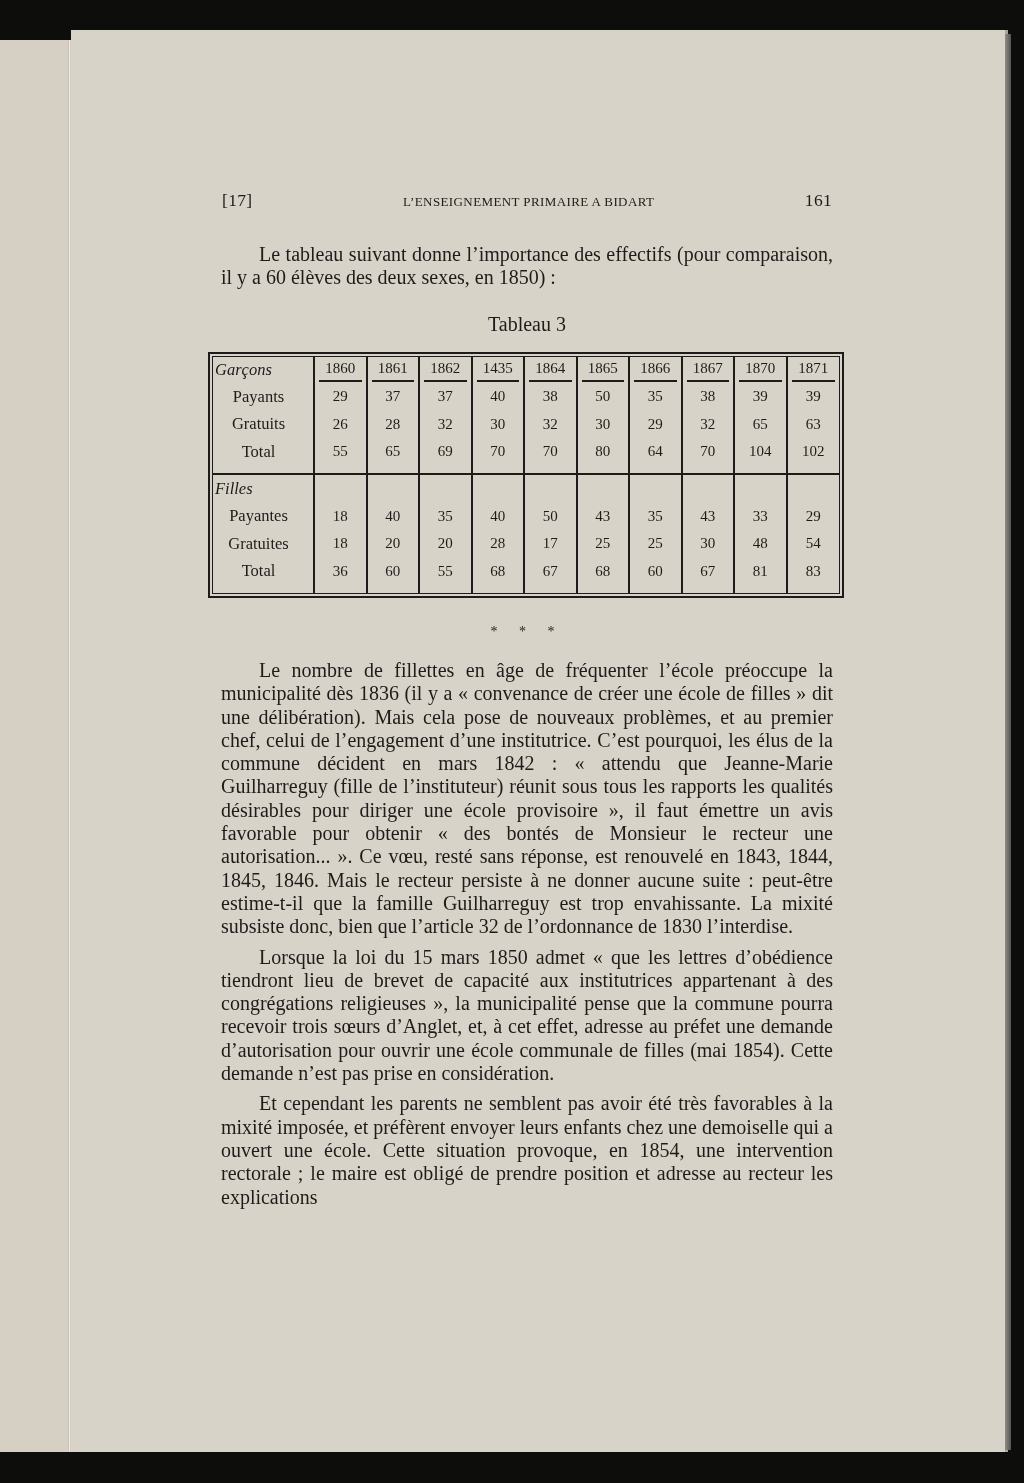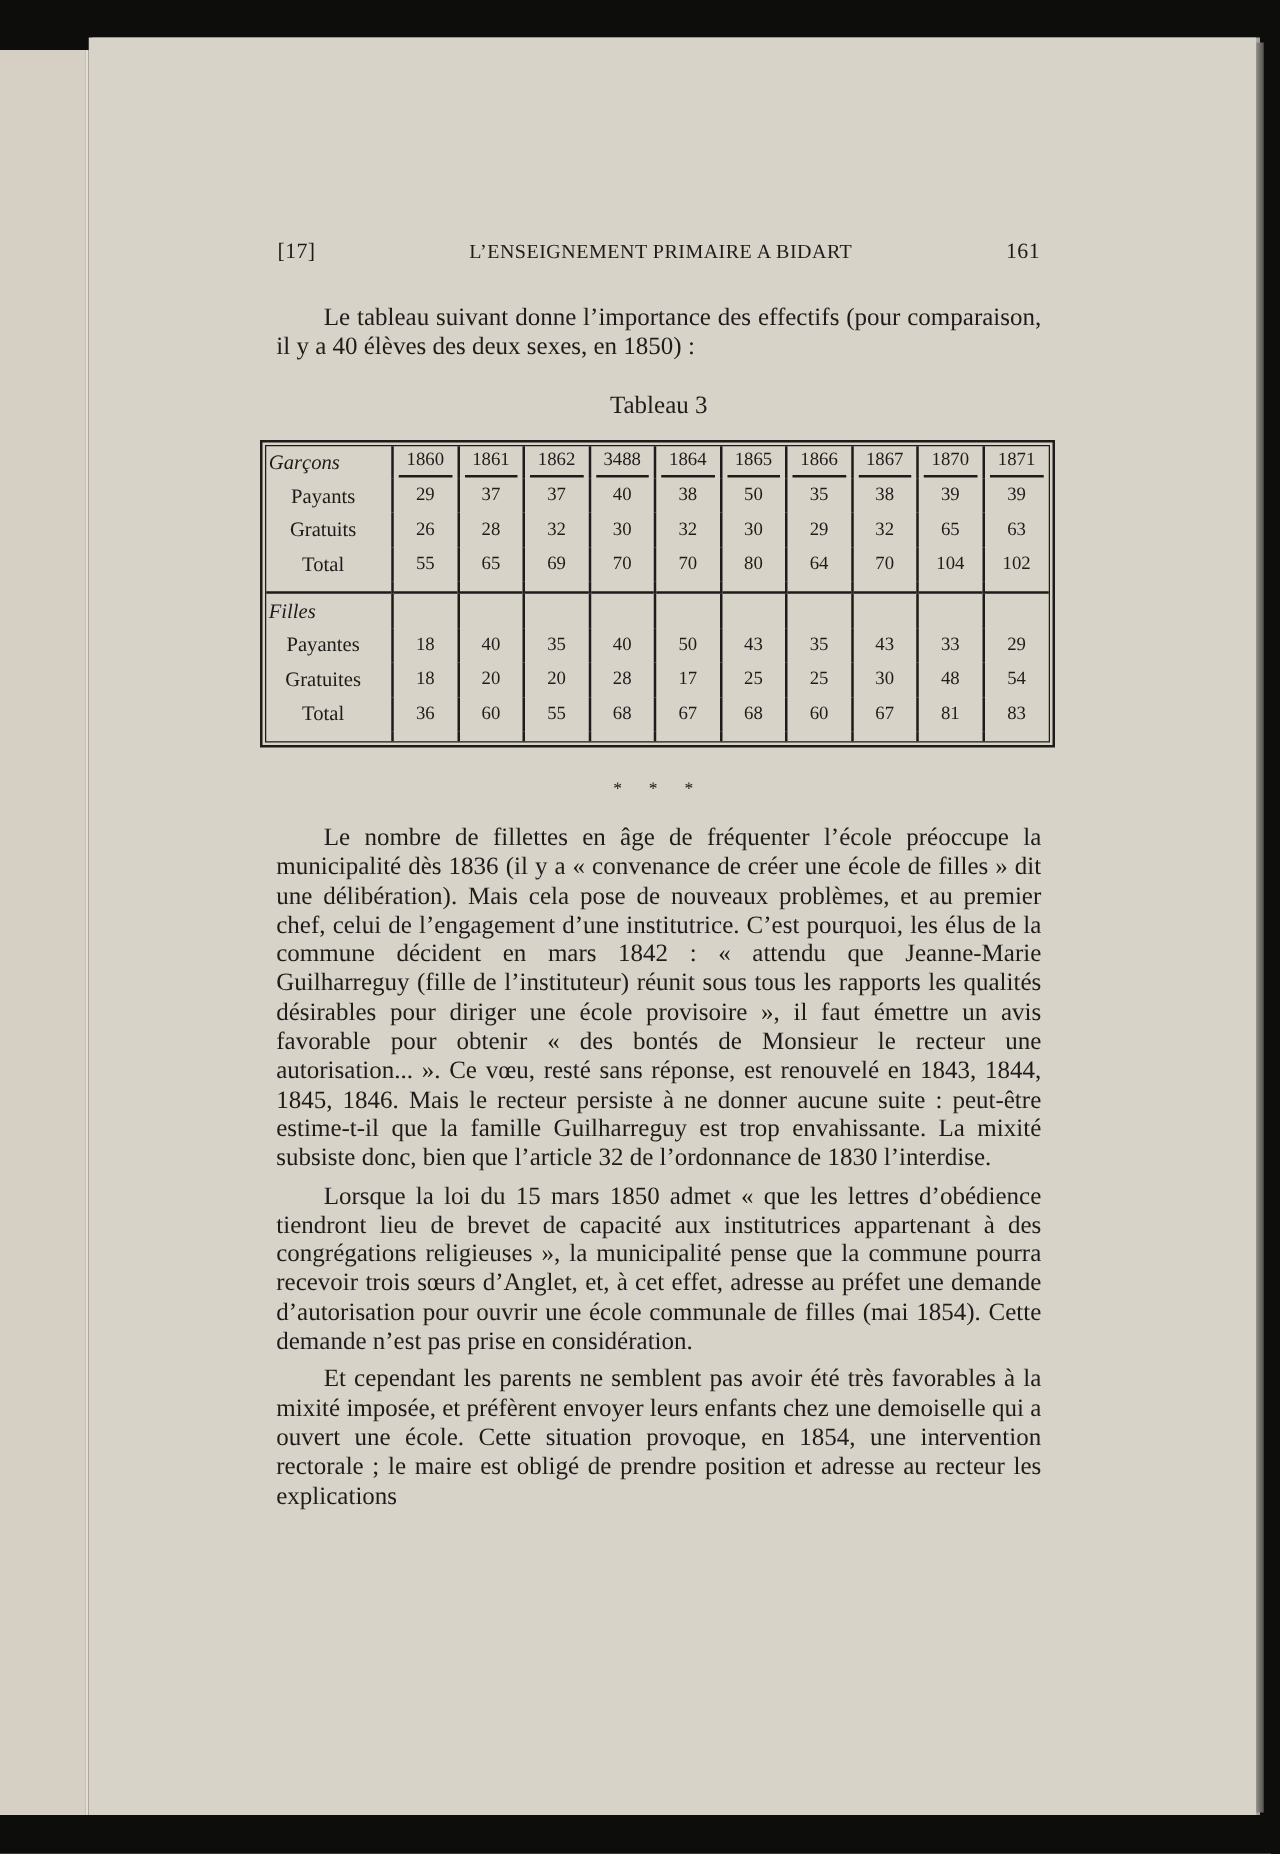--- a/index.html
+++ b/index.html
@@ -24,21 +24,21 @@
   }
   .page-edge {
     position:absolute; left:1005px; top:34px; width:6px; height:1416px;
     background:linear-gradient(to right,#8f8c87,#55534f);
   }
   .running-head {
     position:absolute; top:159px; left:150px; width:610px; height:24px;
     font-size:17.5px; display:flex; justify-content:space-between; align-items:baseline;
     letter-spacing:0.3px;
   }
-  .running-head .title { font-size:16px; letter-spacing:0.4px; }
+  .running-head .title { font-size:13px; letter-spacing:0.4px; }
   p.body {
     margin:0; font-size:20px; line-height:23.3px; text-align:justify;
     text-indent:38px; hyphens:manual;
   }
   .intro { position:absolute; top:242px; left:150px; width:610px; }
   .table-caption {
     position:absolute; top:314px; left:150px; width:610px;
     text-align:center; font-size:20px;
   }
   .tbl-wrap {
@@ -80,21 +80,21 @@
 <div class="page"></div>
 <div class="page-edge"></div>
 
 <div class="running-head" style="left:222px; width:610px; top:190px;">
   <span>[17]</span>
   <span class="title">L’ENSEIGNEMENT PRIMAIRE A BIDART</span>
   <span>161</span>
 </div>
 
 <div class="intro" style="left:221px; width:612px; top:243px;">
-  <p class="body">Le tableau suivant donne l’importance des effectifs (pour comparaison, il y a 40 élèves des deux sexes, en 1850) :</p>
+  <p class="body">Le tableau suivant donne l’importance des effectifs (pour comparaison, il y a 60 élèves des deux sexes, en 1850) :</p>
 </div>
 
 <div class="table-caption" style="left:221px; width:612px; top:313px;">Tableau 3</div>
 
 <div class="tbl-wrap">
   <div class="tbl-inner">
     <table class="data" id="enroll-table">
       <colgroup>
         <col class="lab">
         <col>
@@ -107,21 +107,21 @@
           <col>
           <col>
           <col>
       </colgroup>
       <tbody id="tbody">
           <tr>
             <td class="section-label">Garçons</td>
             <td class="vl year-cell"><span>1860</span></td>
             <td class="vl year-cell"><span>1861</span></td>
             <td class="vl year-cell"><span>1862</span></td>
-            <td class="vl year-cell"><span>3488</span></td>
+            <td class="vl year-cell"><span>1435</span></td>
             <td class="vl year-cell"><span>1864</span></td>
             <td class="vl year-cell"><span>1865</span></td>
             <td class="vl year-cell"><span>1866</span></td>
             <td class="vl year-cell"><span>1867</span></td>
             <td class="vl year-cell"><span>1870</span></td>
             <td class="vl year-cell"><span>1871</span></td>
           </tr>
           <tr>
             <td class="row-label" style="padding-right: 19px;">Payants</td>
             <td class="vl">29</td>

